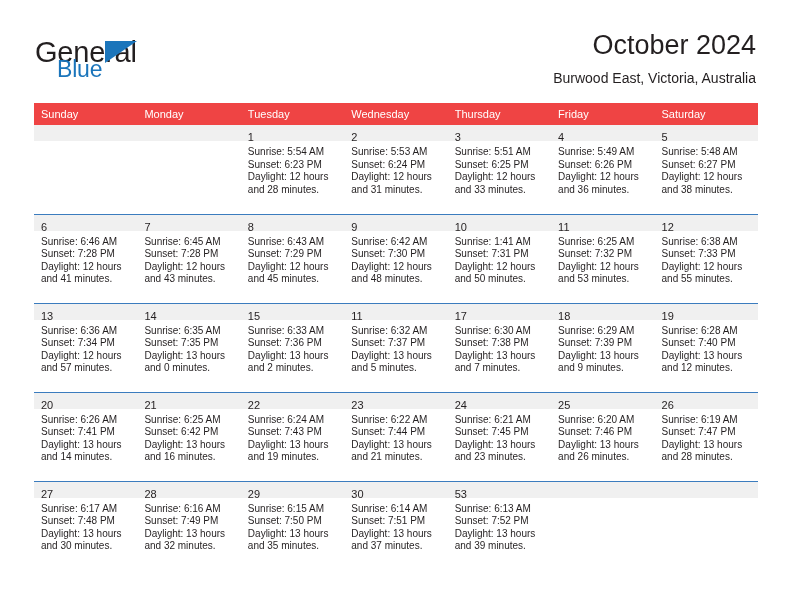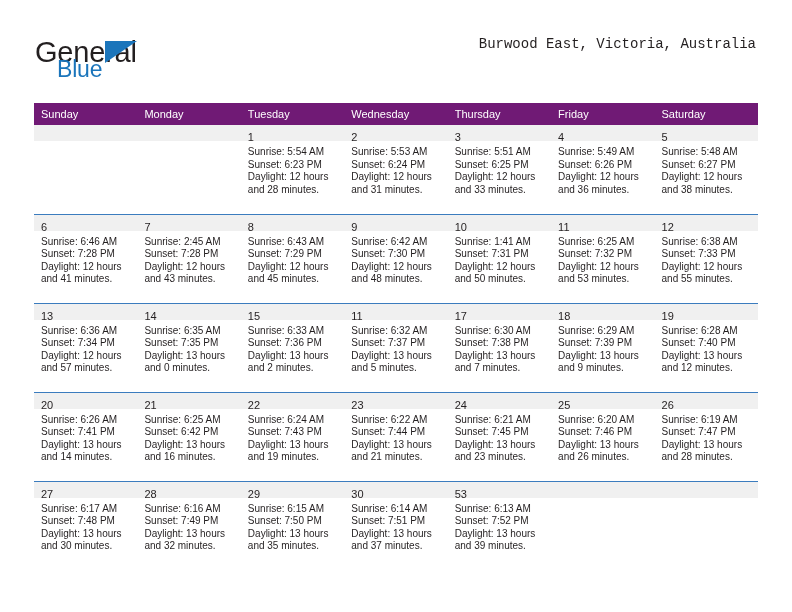--- a/index.html
+++ b/index.html
@@ -80,35 +80,35 @@
     font-weight: normal;
     margin: 0;
     font-family: "Liberation Sans", sans-serif;
   }
   .cal-subtitle {
     font-size: 14px;
     color: #231f20;
     line-height: 20px;
     margin: 6px 0 0 0;
     font-weight: normal;
-    font-family: Liberation Mono, monospace;
+    font-family: Liberation Sans, sans-serif;
   }
 
   
   .calendar {
     position: absolute;
     left: 34px;
     top: 103px;
     width: 724px;
     border-collapse: collapse;
     table-layout: fixed;
   }
 
   .dow-row {
-    background: #701a75;
+    background: #ef4444;
   }
   .dow-cell {
     color: #ffffff;
     font-size: 11px;
     text-align: left;
     padding: 5px 0 5px 7px;
     height: 12px;
     font-weight: normal;
     font-family: "Liberation Sans", sans-serif;
     vertical-align: middle;
@@ -159,20 +159,21 @@
 
   <div class="header">
 
     <div class="logo">
       <span class="logo-general">General</span>
       <span class="logo-triangle"></span>
       <span class="logo-blue">Blue</span>
     </div>
 
     <div class="title-block">
+      <h1 class="cal-title">October 2024</h1>
       <div class="cal-subtitle">Burwood East, Victoria, Australia</div>
     </div>
 
   </div>
 
   <table class="calendar">
     <thead>
       <tr class="dow-row">
         <th class="dow-cell">Sunday</th>
         <th class="dow-cell">Monday</th>
@@ -245,21 +246,21 @@
             <div class="day-body">
               <div class="day-line">Sunrise: 6:46 AM</div>
               <div class="day-line">Sunset: 7:28 PM</div>
               <div class="day-line">Daylight: 12 hours</div>
               <div class="day-line">and 41 minutes.</div>
             </div>
           </td>
           <td class="day-cell">
             <div class="daynum-band"><span class="daynum">7</span></div>
             <div class="day-body">
-              <div class="day-line">Sunrise: 2:45 AM</div>
+              <div class="day-line">Sunrise: 6:45 AM</div>
               <div class="day-line">Sunset: 7:28 PM</div>
               <div class="day-line">Daylight: 12 hours</div>
               <div class="day-line">and 43 minutes.</div>
             </div>
           </td>
           <td class="day-cell">
             <div class="daynum-band"><span class="daynum">8</span></div>
             <div class="day-body">
               <div class="day-line">Sunrise: 6:43 AM</div>
               <div class="day-line">Sunset: 7:29 PM</div>

